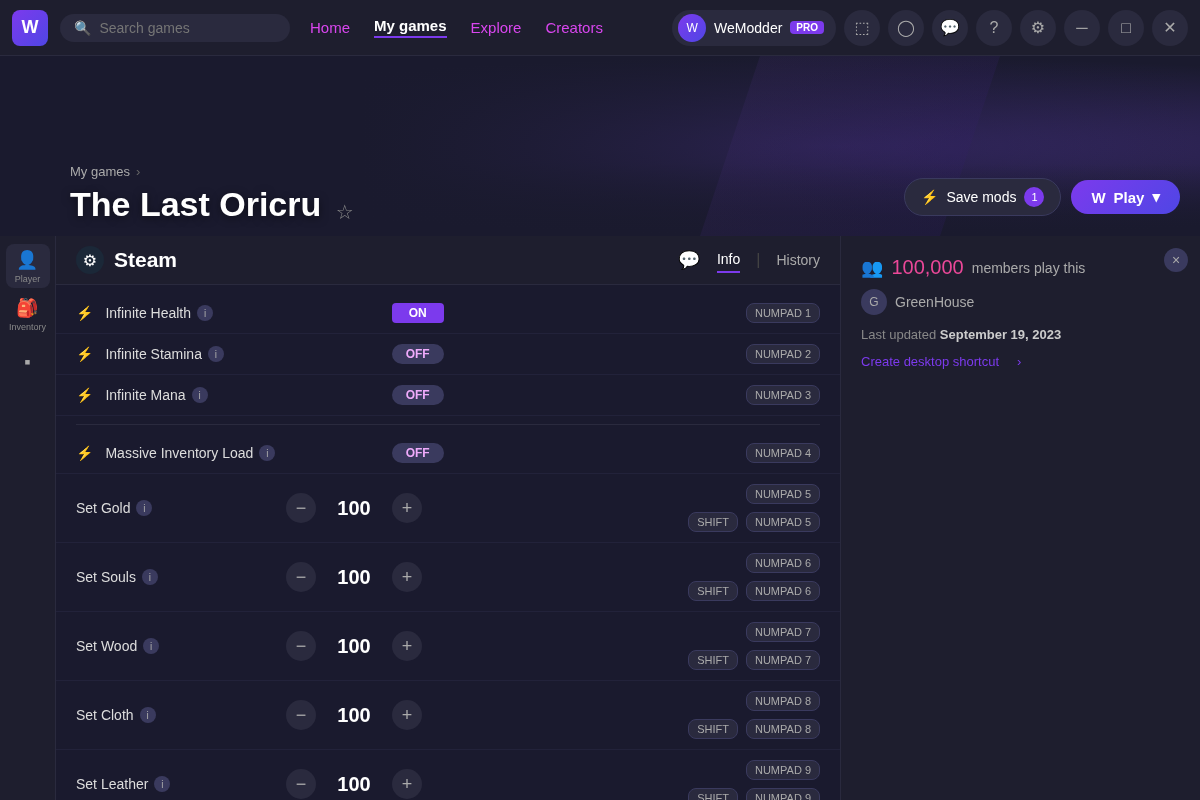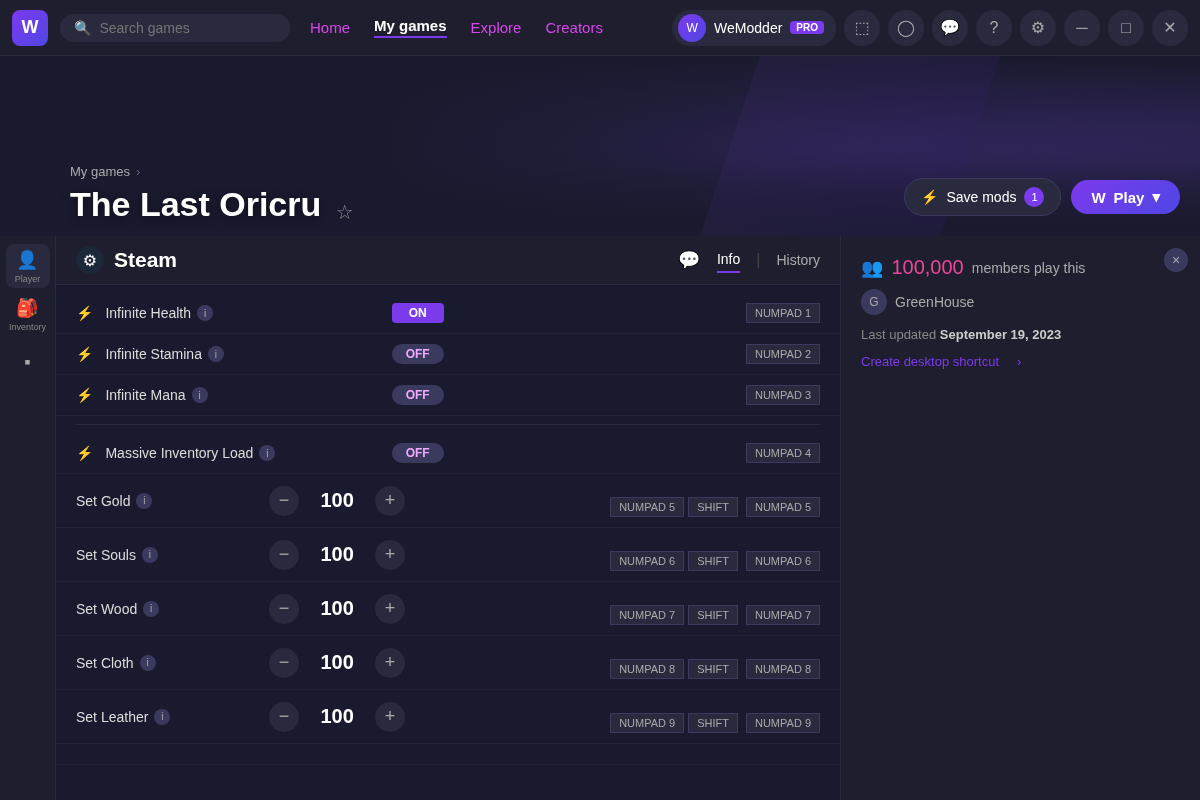--- a/index.html
+++ b/index.html
@@ -415,21 +415,21 @@
       padding: 3px 10px;
       font-size: 12px;
       font-weight: 700;
       color: #f0abfc;
       min-width: 52px;
       text-align: center;
     }
     .keybind {
       background: #2a2a3e;
       border: 1px solid #3a3a5e;
-      border-radius: 0;
+      border-radius: 8px;
       padding: 3px 8px;
       font-size: 11px;
       color: #aaa;
       margin-left: 4px;
     }
     .keybind-row {
       display: flex;
       align-items: center;
       gap: 4px;
     }
@@ -465,25 +465,24 @@
     }
     .stepper-value {
       font-size: 20px;
       font-weight: 700;
       color: #fff;
       min-width: 60px;
       text-align: center;
     }
     .keybinds-right {
       display: flex;
-      flex-direction: row;
-      gap: 0;
+      flex-direction: column;
+      gap: 8px;
       align-items: flex-end;
       min-width: 180px;
-      margin-top: 13px;
     }
   </style>
 </head>
 <body>
 
 <div class="navbar">
   <div class="logo">
     <span>W</span>
   </div>
   <div class="search-bar">

